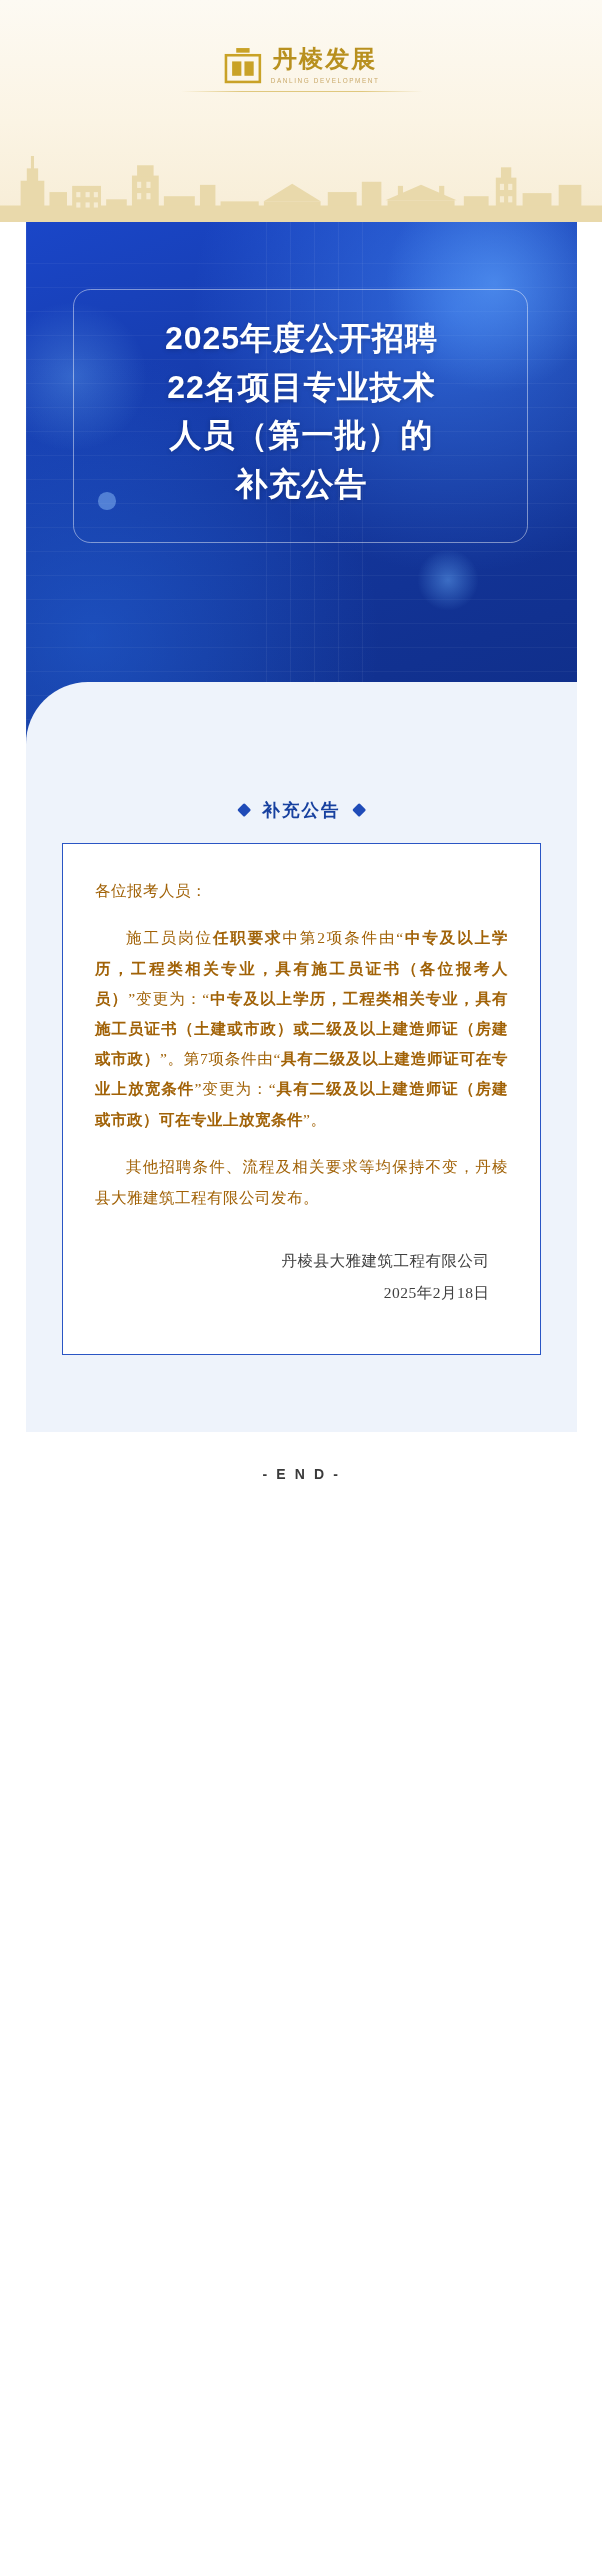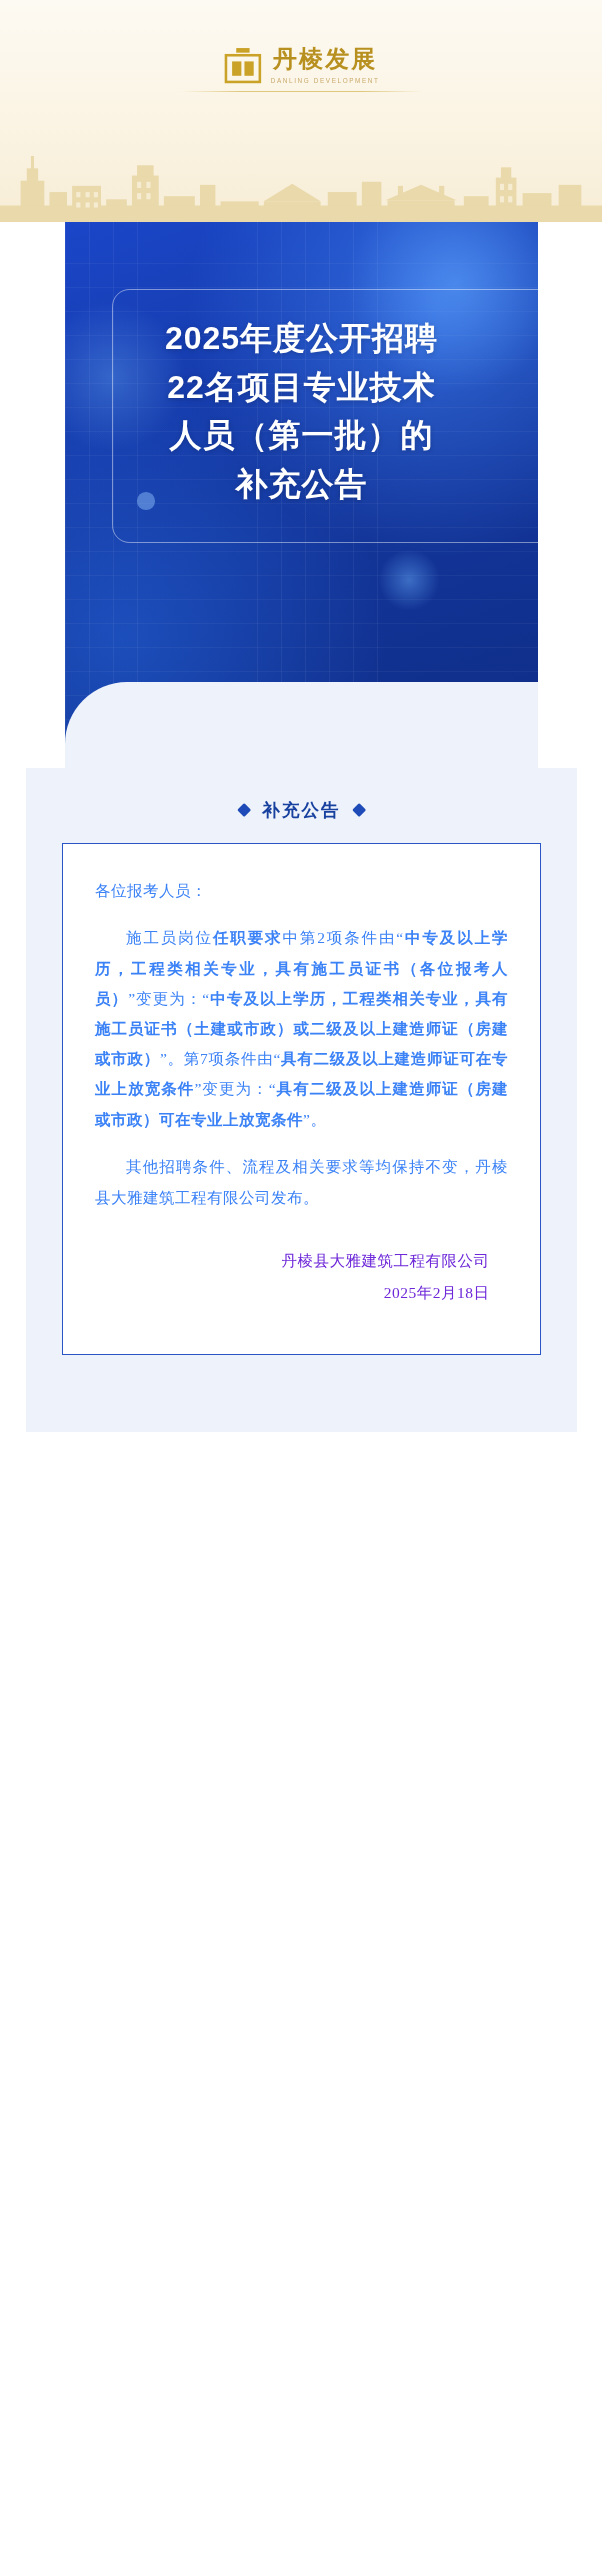--- a/index.html
+++ b/index.html
@@ -81,21 +81,21 @@
     position: absolute;
     left: 0;
     bottom: 0;
     width: 603px;
     height: 98px;
   }
 
   
   .hero {
     position: relative;
-    width: 473px;
+    width: 551px;
     margin: 0 auto;
     height: 546px;
     background:
       radial-gradient(circle at 78% 16%, rgba(70,140,255,.55) 0%, rgba(70,140,255,0) 42%),
       radial-gradient(circle at 12% 76%, rgba(40,110,230,.45) 0%, rgba(40,110,230,0) 45%),
       linear-gradient(160deg, #1a46c8 0%, #14379f 45%, #0f2d86 100%);
     overflow: hidden;
   }
   .hero .grid-lines {
     position: absolute;
@@ -199,33 +199,33 @@
     margin: 0 auto;
     background: #ffffff;
     border: 1px solid #2a55c4;
     padding: 32px 32px 44px 32px;
     box-sizing: border-box;
   }
   .doc-card p {
     margin: 0 0 17.5px 0;
     font-size: 15.5px;
     line-height: 1.95;
-    color: #3b82f6;
+    color: #a16207;
     letter-spacing: 0.5px;
     font-family: "Liberation Serif", "DejaVu Serif", serif;
     text-align: justify;
   }
   .indent { text-indent: 2em; }
   .doc-card b { font-weight: bold; }
   .sign {
     margin-top: 32px;
     text-align: right;
     font-size: 15.5px;
     line-height: 2.1;
-    color: #6d28d9;
+    color: #404040;
     font-family: "Liberation Serif", "DejaVu Serif", serif;
     letter-spacing: 0.5px;
   }
   .sign div { padding-right: 18.5px; }
 
   
   .footer {
     width: 603px;
     background: #ffffff;
     text-align: center;
@@ -356,17 +356,20 @@
           <p class="indent"><span>其他招聘条件、流程及相关要求等均保持不变，丹棱县大雅建筑工程有限公司发布。</span></p>
         </div>
 
       <div class="sign">
         <div>丹棱县大雅建筑工程有限公司</div>
         <div>2025年2月18日</div>
       </div>
     </div>
   </div>
 
+  <div class="footer">
+    <div class="end-mark">- E N D -</div>
+  </div>
 
   <div class="side-left"></div>
   <div class="side-right"></div>
 </div>
 
 
 </body></html>

